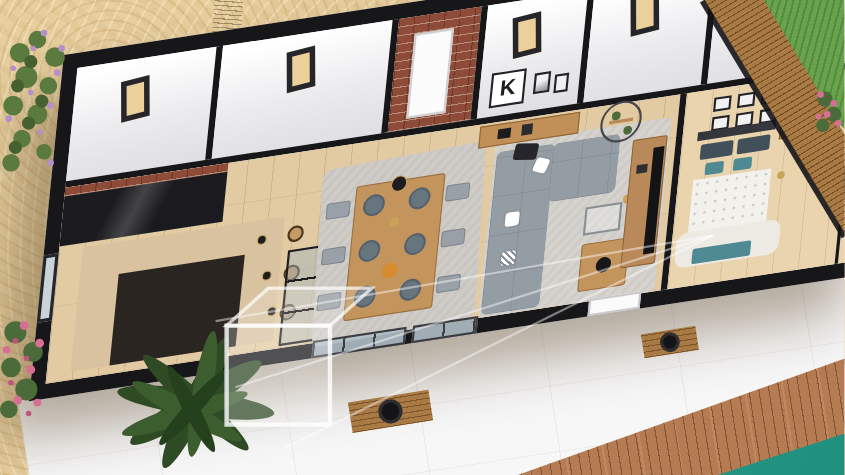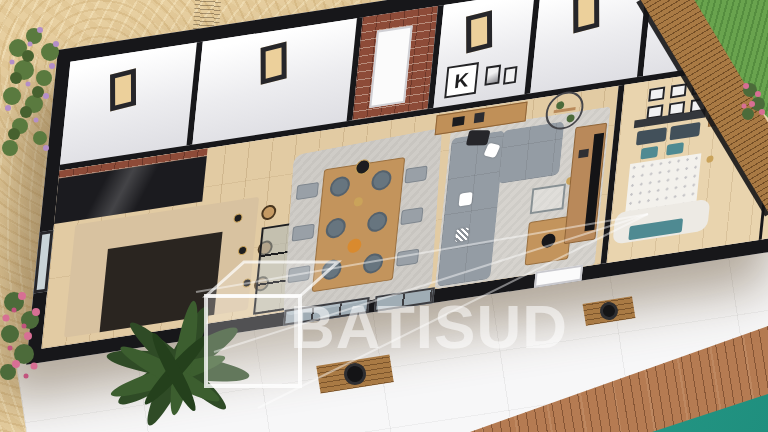--- a/index.html
+++ b/index.html
@@ -307,16 +307,15 @@
   <div id="watermark" class="abs">
     <svg class="abs" style="left:0;top:0;" width="768" height="432">
       <g stroke="rgba(255,255,255,0.45)" stroke-width="2">
         <line x1="648" y1="214" x2="196" y2="292"></line>
         <line x1="648" y1="214" x2="214" y2="352"></line>
         <line x1="648" y1="214" x2="258" y2="408"></line>
       </g>
       <path d="M206,296 L244,262 L338,262 L300,296 Z" fill="rgba(255,255,255,0.18)" stroke="rgba(255,255,255,0.7)" stroke-width="3"></path>
       <path d="M206,296 L206,386 L300,386 L300,296 Z" fill="rgba(255,255,255,0.25)" stroke="rgba(255,255,255,0.8)" stroke-width="4"></path>
     </svg>
-    <div id="wm-line2" class="abs">BATISUD</div>
   </div>
 
 </div>
 
 </body></html>

